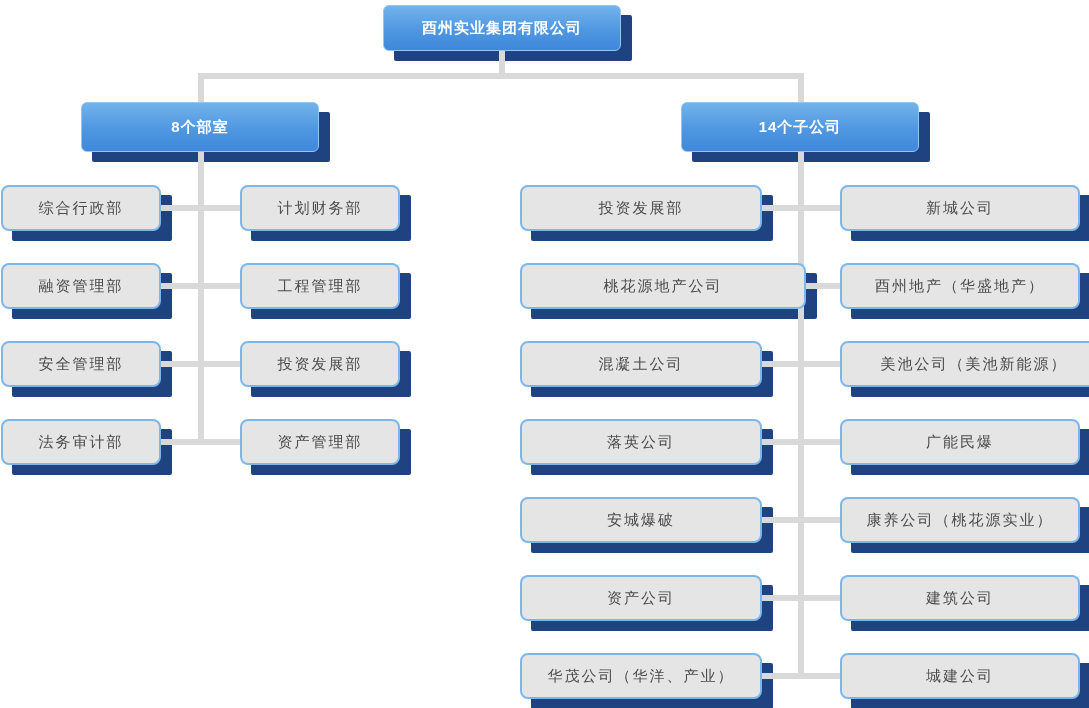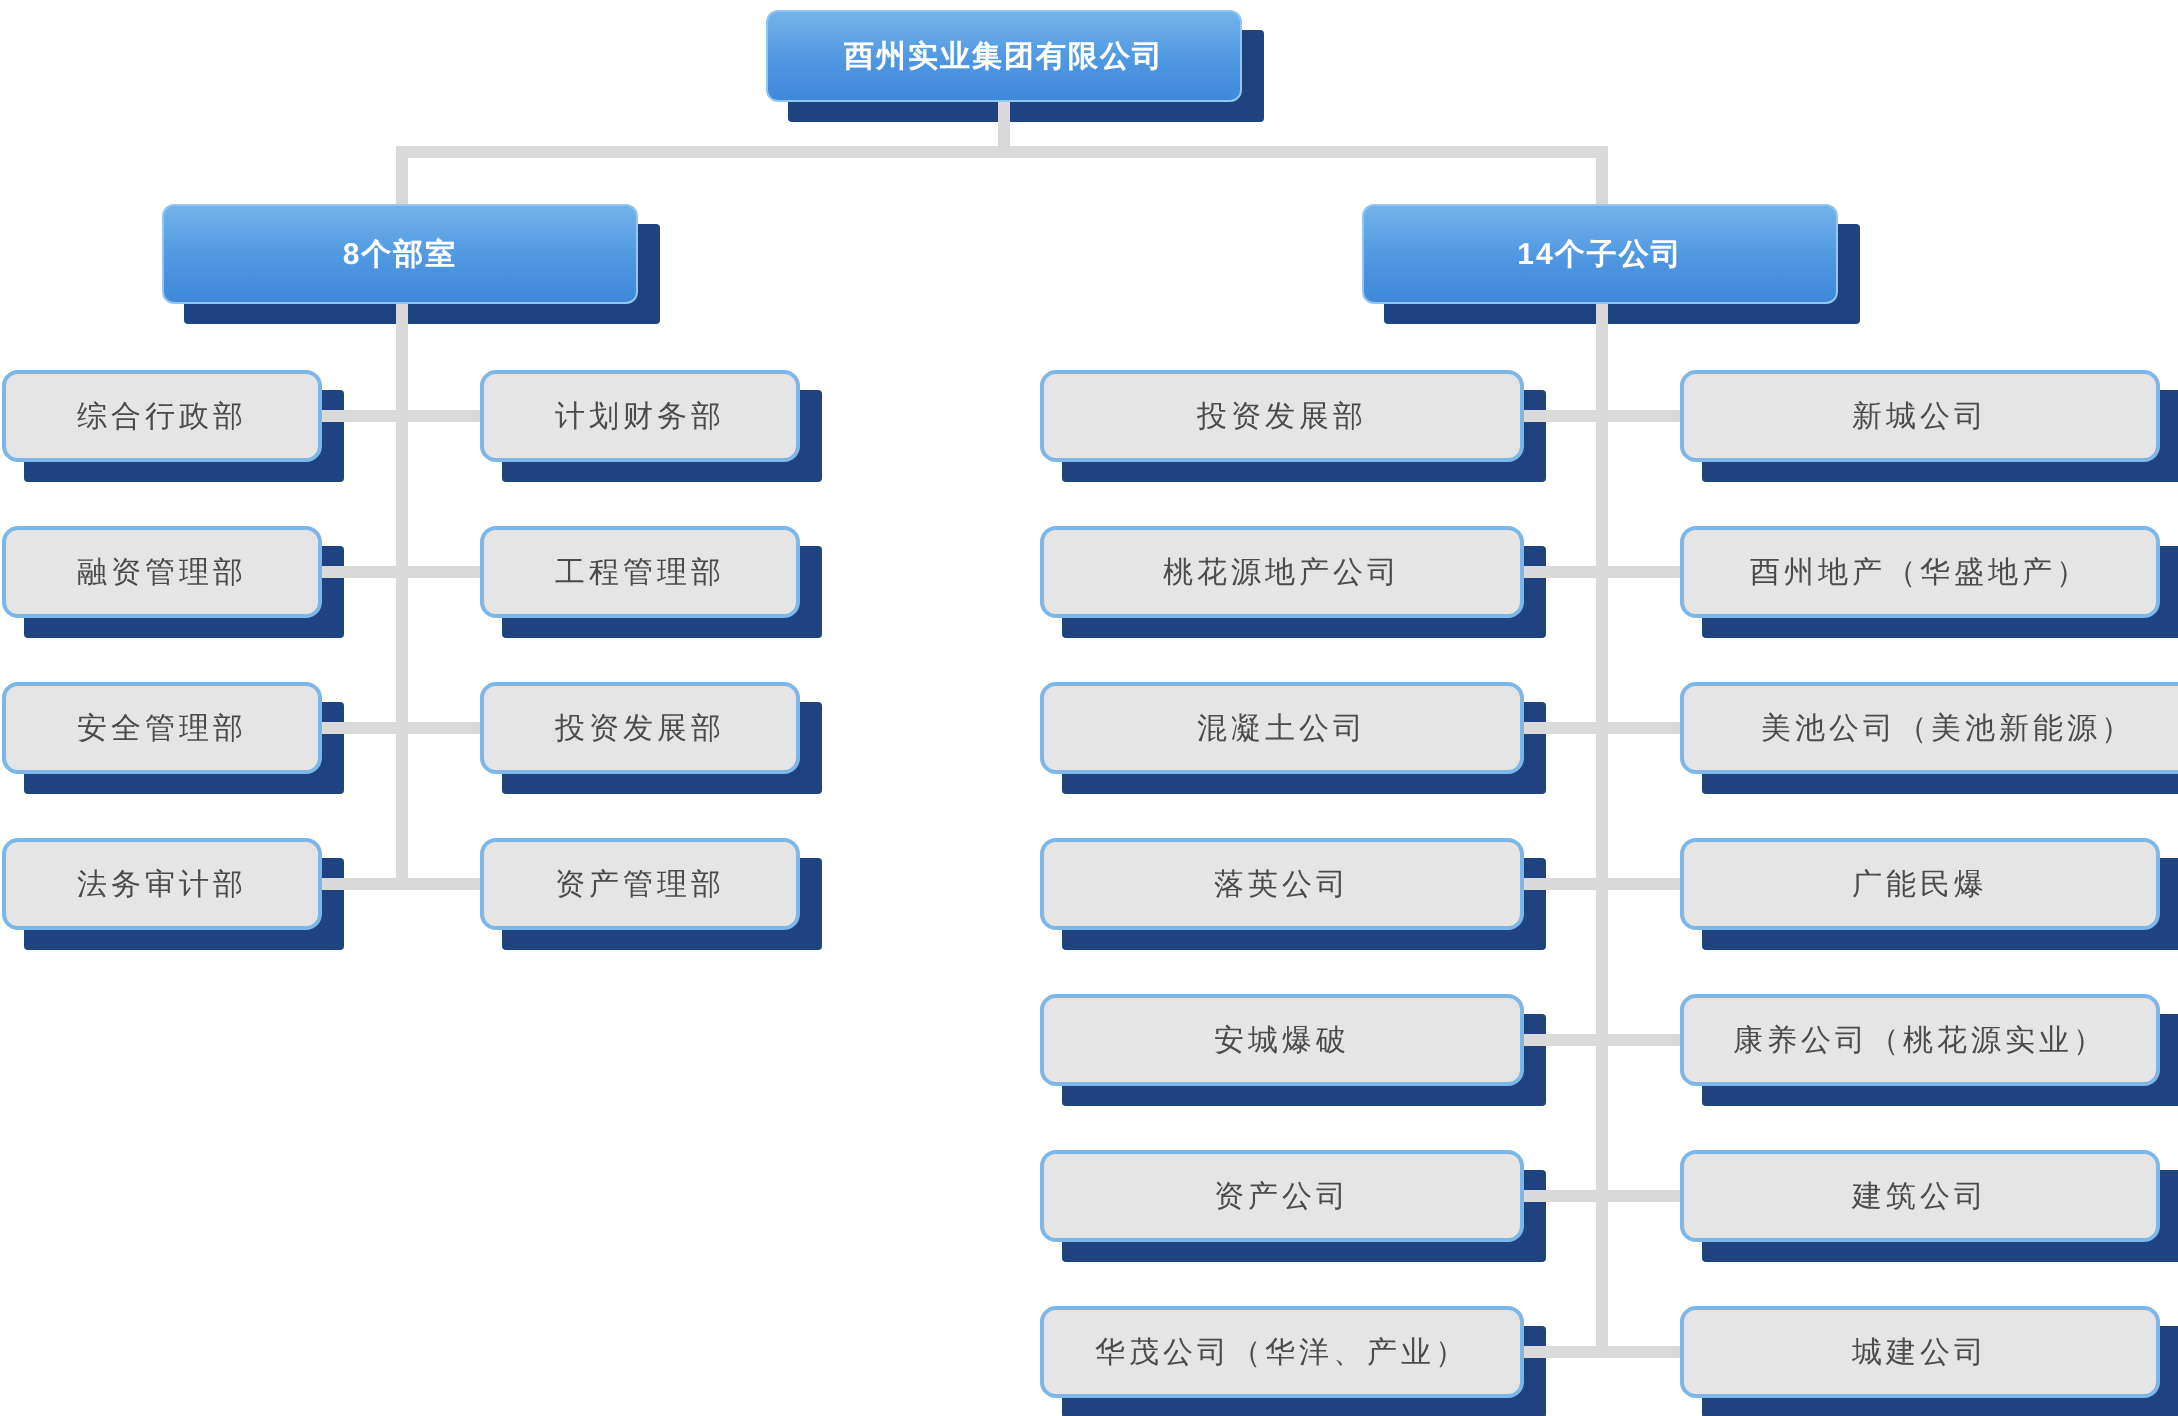--- a/index.html
+++ b/index.html
@@ -129,21 +129,21 @@
     <div class="face">
         <span>投资发展部</span>
       </div>
   </div>
   <div class="node leaf" style="left:840px;top:185px;width:240px;height:46px;">
     <div class="shadow"></div>
     <div class="face">
         <span>新城公司</span>
       </div>
   </div>
-  <div class="node leaf" style="left:520px;top:263px;width:242px;height:46px;">
+  <div class="node leaf" style="left:520px;top:263px;width:242px;height:46px;padding-left:44px;">
     <div class="shadow"></div>
     <div class="face">
         <span>桃花源地产公司</span>
       </div>
   </div>
   <div class="node leaf" style="left:840px;top:263px;width:240px;height:46px;">
     <div class="shadow"></div>
     <div class="face">
         <span>酉州地产（华盛地产）</span>
       </div>

